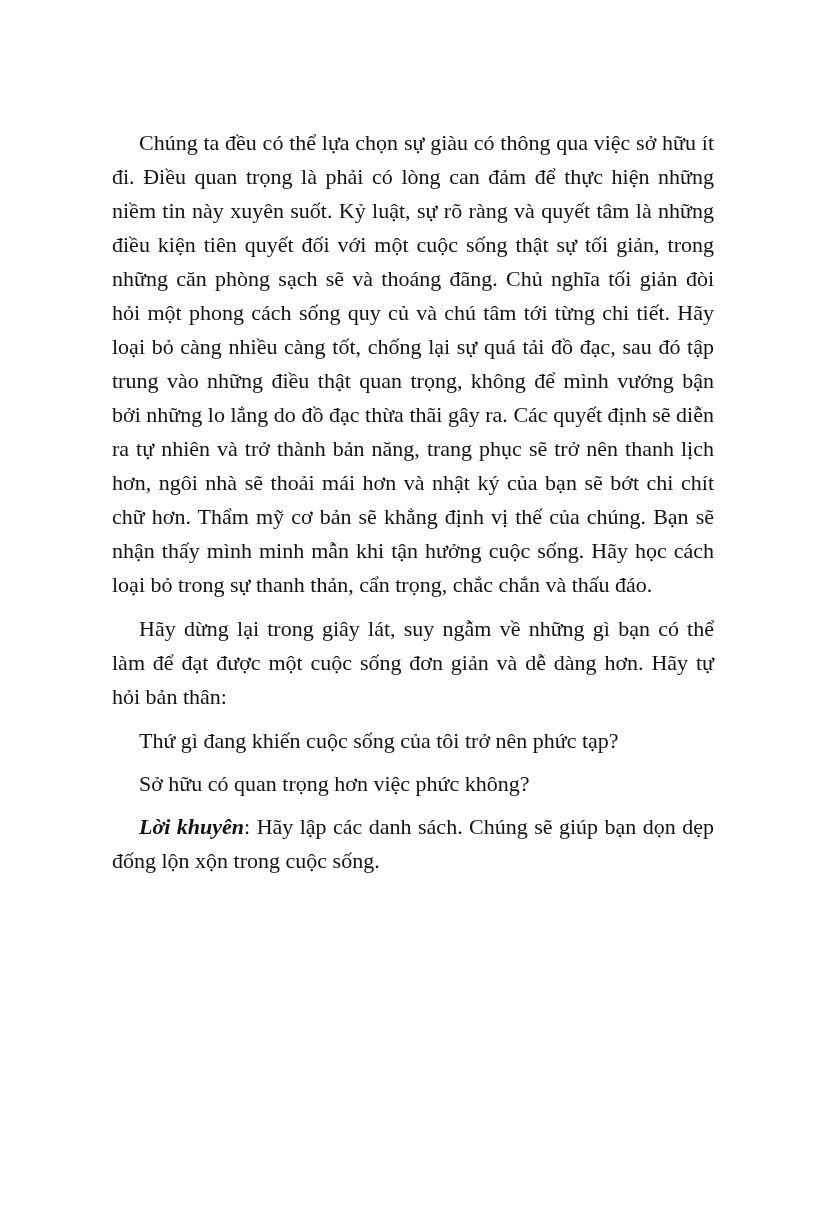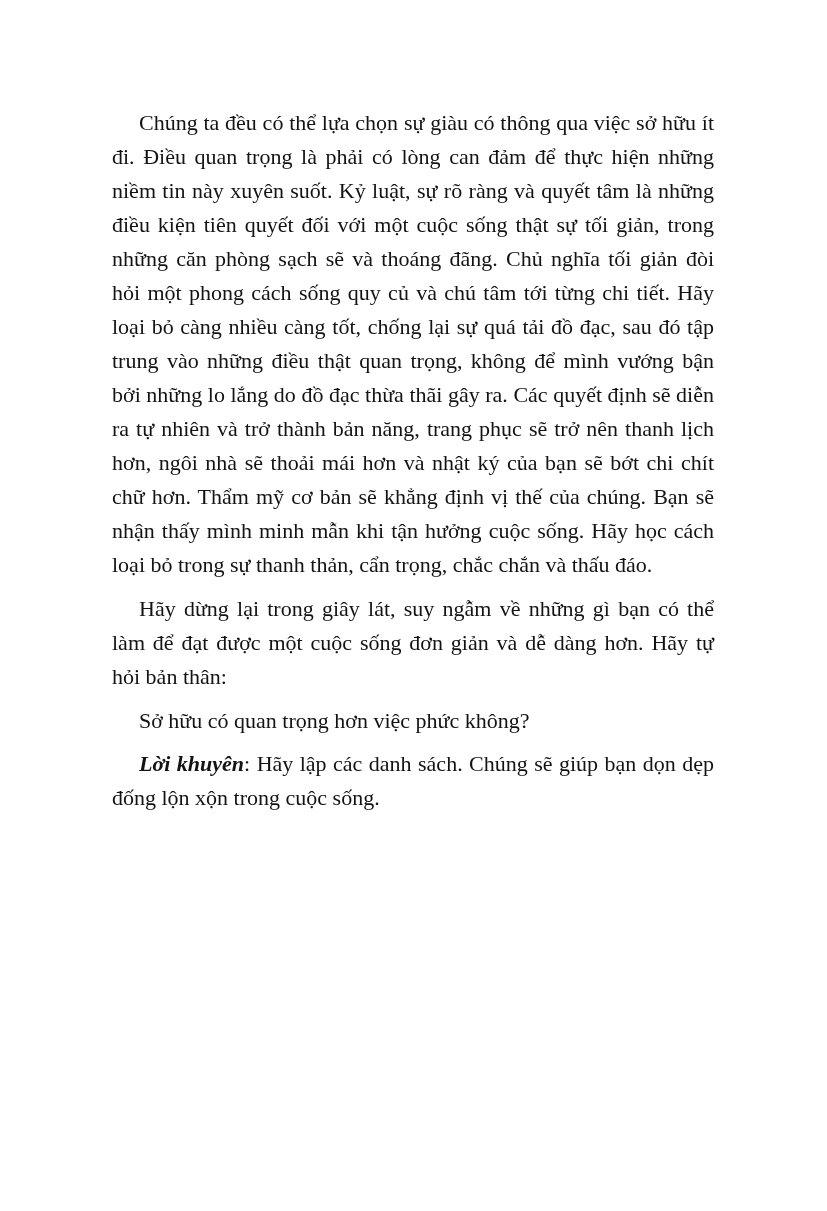--- a/index.html
+++ b/index.html
@@ -8,20 +8,21 @@
     background: #ffffff;
   }
   .page {
     position: relative;
     width: 827px;
     height: 866px;
     background: #ffffff;
     overflow: hidden;
     font-family: "Liberation Serif", serif;
     color: #131313;
+    margin-top: 20px;
   }
   .content {
     position: absolute;
     left: 112px;
     top: 106px;
     width: 602px;
     font-size: 22px;
     line-height: 34px;
     text-align: justify;
     hyphens: none;
@@ -78,20 +79,21 @@
 </head>
 <body>
 
 <div class="page">
 
   <div class="content">
     <p>Chúng ta đều có thể lựa chọn sự giàu có thông qua việc sở hữu ít đi. Điều quan trọng là phải có lòng can đảm để thực hiện những niềm tin này xuyên suốt. Kỷ luật, sự rõ ràng và quyết tâm là những điều kiện tiên quyết đối với một cuộc sống thật sự tối giản, trong những căn phòng sạch sẽ và thoáng đãng. Chủ nghĩa tối giản đòi hỏi một phong cách sống quy củ và chú tâm tới từng chi tiết. Hãy loại bỏ càng nhiều càng tốt, chống lại sự quá tải đồ đạc, sau đó tập trung vào những điều thật quan trọng, không để mình vướng bận bởi những lo lắng do đồ đạc thừa thãi gây ra. Các quyết định sẽ diễn ra tự nhiên và trở thành bản năng, trang phục sẽ trở nên thanh lịch hơn, ngôi nhà sẽ thoải mái hơn và nhật ký của bạn sẽ bớt chi chít chữ hơn. Thẩm mỹ cơ bản sẽ khẳng định vị thế của chúng. Bạn sẽ nhận thấy mình minh mẫn khi tận hưởng cuộc sống. Hãy học cách loại bỏ trong sự thanh thản, cẩn trọng, chắc chắn và thấu đáo.</p>
 
     <p>Hãy dừng lại trong giây lát, suy ngẫm về những gì bạn có thể làm để đạt được một cuộc sống đơn giản và dễ dàng hơn. Hãy tự hỏi bản thân:</p>
 
+    <p class="question">Thứ gì đang khiến cuộc sống của tôi trở nên phức tạp?</p>
 
 
 
     <p class="question">Sở hữu có quan trọng hơn việc phức không?</p>
 
 
     <p class="advice"><span class="advice-lead">Lời khuyên</span><span>: Hãy lập các danh sách. Chúng sẽ giúp bạn dọn dẹp đống lộn xộn trong cuộc sống.</span></p>
   </div>
 
   <div class="running-footer-title">Nghệ thuật tối giản</div>

